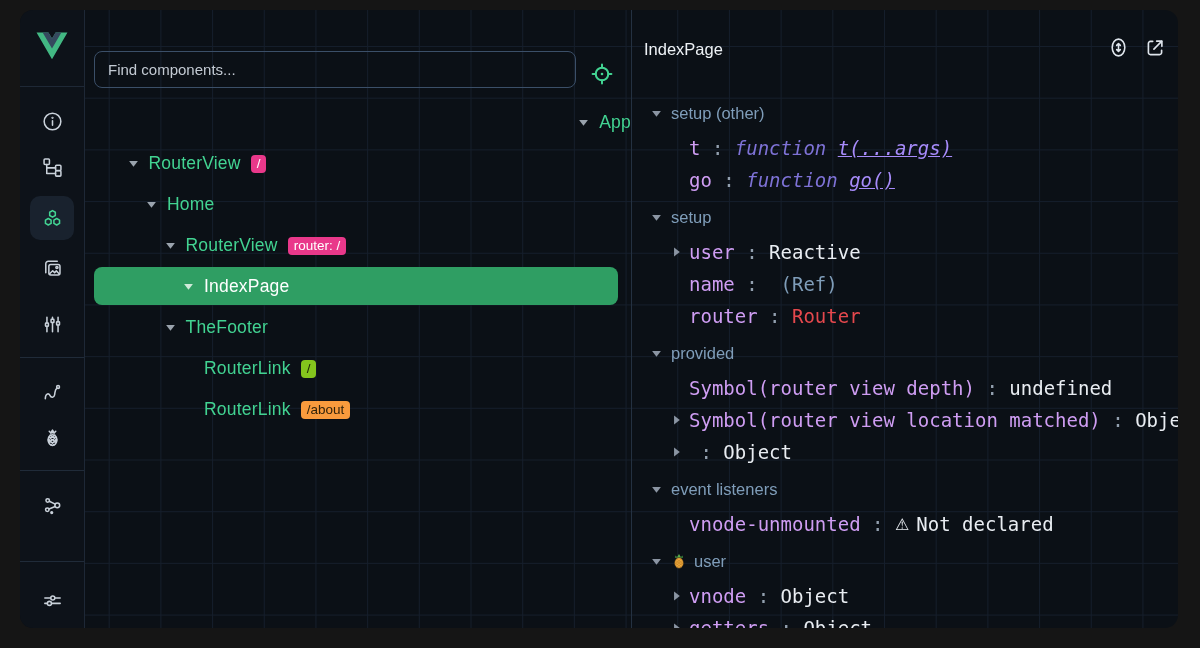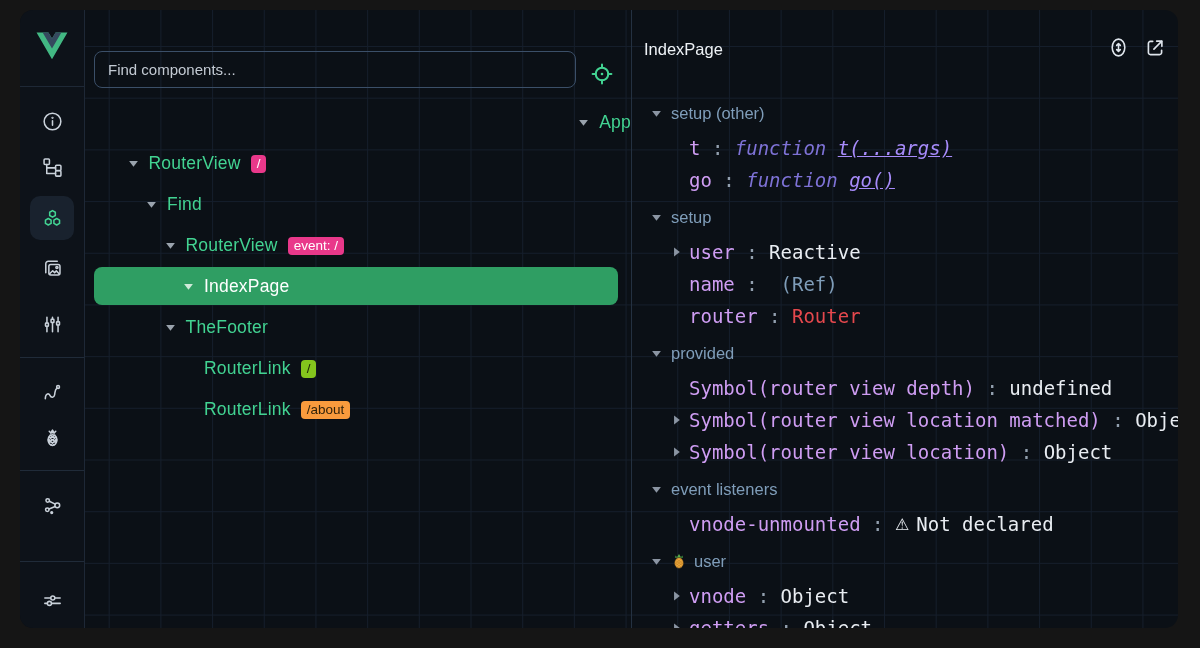--- a/index.html
+++ b/index.html
@@ -225,30 +225,30 @@
           </span>
           <span class="tlabel">RouterView</span>
           <span class="badge pink">/</span>
         </div>
         <div class="trow" style="padding-left: 61px;">
           <span class="caret">
             <svg width="11" height="11" viewBox="0 0 10 10">
               <path d="M1 2.8h8L5 8z" fill="currentColor"></path>
             </svg>
           </span>
-          <span class="tlabel">Find</span>
+          <span class="tlabel">Home</span>
         </div>
         <div class="trow" style="padding-left: 79.5px;">
           <span class="caret">
             <svg width="11" height="11" viewBox="0 0 10 10">
               <path d="M1 2.8h8L5 8z" fill="currentColor"></path>
             </svg>
           </span>
           <span class="tlabel">RouterView</span>
-          <span class="badge pink">event: /</span>
+          <span class="badge pink">router: /</span>
         </div>
         <div class="trow selected" style="padding-left: 98px;">
           <span class="caret">
             <svg width="11" height="11" viewBox="0 0 10 10">
               <path d="M1 2.8h8L5 8z" fill="currentColor"></path>
             </svg>
           </span>
           <span class="tlabel">IndexPage</span>
         </div>
         <div class="trow" style="padding-left: 79.5px;">
@@ -329,21 +329,21 @@
               </svg>
             </span>
             <span class="slabel">provided</span>
           </div>
           <div class="prow"><span class="p-key">Symbol(router view depth)</span><span class="p-colon"> : </span><span class="c-plain">undefined</span></div>
           <div class="prow"><span class="pcaret"><svg width="11" height="11" viewBox="0 0 10 10">
                 <path d="M2.8 1v8L8 5z" fill="currentColor"></path>
               </svg></span><span class="p-key">Symbol(router view location matched)</span><span class="p-colon"> : </span><span class="c-plain">Object</span></div>
           <div class="prow"><span class="pcaret"><svg width="11" height="11" viewBox="0 0 10 10">
                 <path d="M2.8 1v8L8 5z" fill="currentColor"></path>
-              </svg></span><span class="p-key">Symbol(router view location)</span><span class="p-colon"> : </span><span class="c-plain">Object</span></div>
+              </svg></span><span class="p-colon"> : </span><span class="c-plain">Object</span></div>
         </div>
         <div class="section">
           <div class="shead">
             <span class="caret">
               <svg width="11" height="11" viewBox="0 0 10 10">
                 <path d="M1 2.8h8L5 8z" fill="currentColor"></path>
               </svg>
             </span>
             <span class="slabel">event listeners</span>
           </div>

